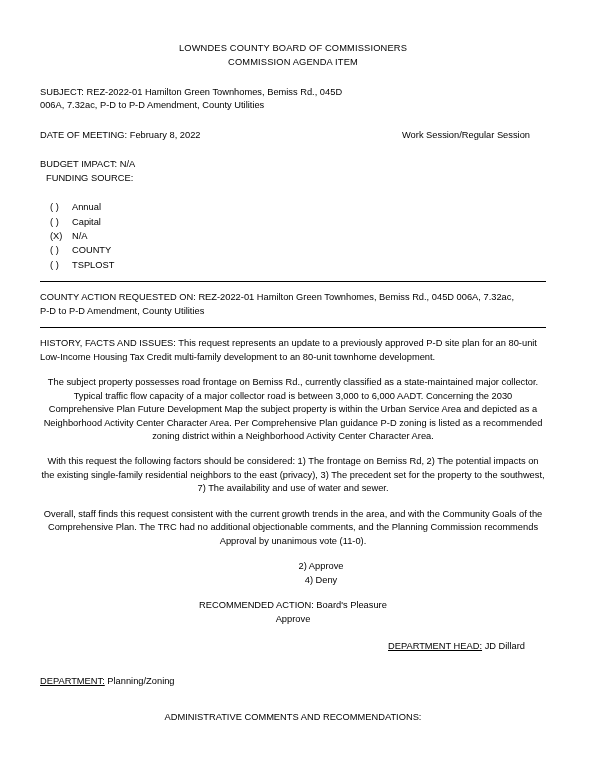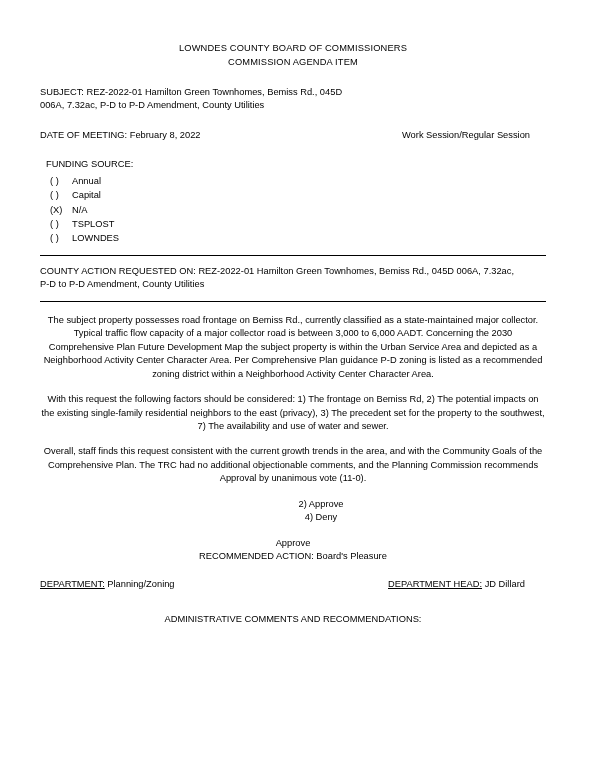--- a/index.html
+++ b/index.html
@@ -40,21 +40,21 @@
   }
   .row {
     display: flex;
     justify-content: space-between;
     align-items: center;
   }
   .meeting-right {
     padding-right: 16px;
   }
   .fund-list {
-    margin-top: 2px;
+    margin-top: 15px;
     margin-left: 10px;
   }
   .fund-list div {
     line-height: 1.55;
   }
   .fund-paren {
     display: inline-block;
     width: 22px;
   }
   .hr {
@@ -74,20 +74,21 @@
   }
   .underline {
     text-decoration: underline;
   }
   .dept-row {
     display: flex;
     margin-top: 14px;
   }
   .dept-left {
     width: 348px;
+    margin-top: 35px;
   }
   .nowrap {
     white-space: nowrap;
   }
 </style>
 </head>
 <body>
 
 <div class="page">
 
@@ -100,61 +101,63 @@
     <div>SUBJECT: REZ-2022-01 Hamilton Green Townhomes, Bemiss Rd., 045D</div>
     <div>006A, 7.32ac, P-D to P-D Amendment, County Utilities</div>
   </div>
 
   <div class="block row">
     <div>DATE OF MEETING: February 8, 2022</div>
     <div class="meeting-right">Work Session/Regular Session</div>
   </div>
 
   <div class="block">
+    <div>BUDGET IMPACT: N/A</div>
     <div style="margin-left:6px;">FUNDING SOURCE:</div>
     <div class="fund-list">
       <div>
         <span class="fund-paren">( )</span><span>Annual</span>
       </div>
       <div>
         <span class="fund-paren">( )</span><span>Capital</span>
       </div>
       <div>
         <span class="fund-paren">(X)</span><span>N/A</span>
       </div>
       <div>
-        <span class="fund-paren">( )</span><span>TSPLOST</span>
+        <span class="fund-paren">( )</span><span>COUNTY</span>
       </div>
       <div>
-        <span class="fund-paren">( )</span><span>LOWNDES</span>
+        <span class="fund-paren">( )</span><span>TSPLOST</span>
       </div>
     </div>
   </div>
 
   <hr class="hr">
 
   <div class="tight">
     <div>COUNTY ACTION REQUESTED ON: REZ-2022-01 Hamilton Green Townhomes, Bemiss Rd., 045D 006A, 7.32ac,</div>
     <div>P-D to P-D Amendment, County Utilities</div>
   </div>
 
   <hr class="hr">
 
+  <div class="tight">HISTORY, FACTS AND ISSUES: This request represents an update to a previously approved P-D site plan for an 80-unit Low-Income Housing Tax Credit multi-family development to an 80-unit townhome development.</div>
   <div class="para">The subject property possesses road frontage on Bemiss Rd., currently classified as a state-maintained major collector.  Typical traffic flow capacity of a major collector road is between 3,000 to 6,000 AADT.  Concerning the 2030 Comprehensive Plan Future Development Map the subject property is within the Urban Service Area and depicted as a Neighborhood Activity Center Character Area.  Per Comprehensive Plan guidance P-D zoning is listed as a recommended zoning district within a Neighborhood Activity Center Character Area.</div>
   <div class="para">With this request the following factors should be considered: 1) The frontage on Bemiss Rd, 2) The potential impacts on the existing single-family residential neighbors to the east (privacy), 3) The precedent set for the property to the southwest, 7) The availability and use of water and sewer.</div>
   <div class="para">Overall, staff finds this request consistent with the current growth trends in the area, and with the Community Goals of the Comprehensive Plan. The TRC had no additional objectionable comments, and the Planning Commission recommends Approval by unanimous vote (11-0).</div>
 
   <div class="para">
     <div class="options-list">2) Approve</div>
     <div class="options-list">4) Deny</div>
   </div>
 
   <div class="para">
+    <div>RECOMMENDED ACTION: Board's Pleasure</div>
     <div>Approve</div>
-    <div>RECOMMENDED ACTION: Board's Pleasure</div>
   </div>
 
   <div class="dept-row">
     <div class="dept-left nowrap">
       <span class="underline">DEPARTMENT:</span><span>&nbsp;</span><span>Planning/Zoning</span>
     </div>
     <div class="nowrap">
       <span class="underline">DEPARTMENT HEAD:</span><span>&nbsp;</span><span>JD Dillard</span>
     </div>
   </div>

